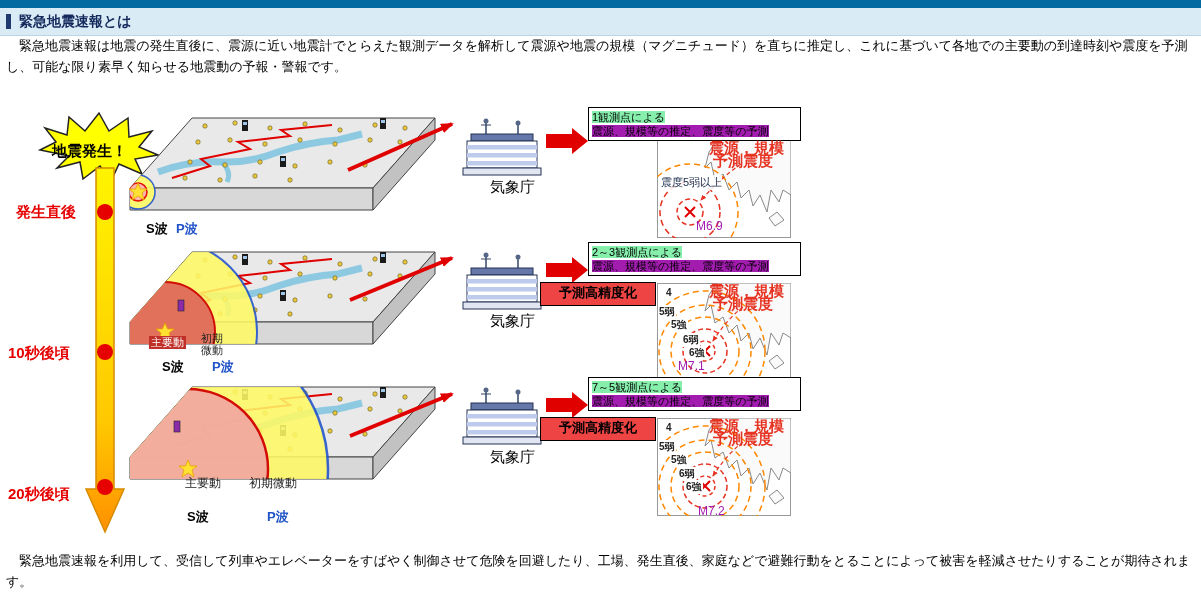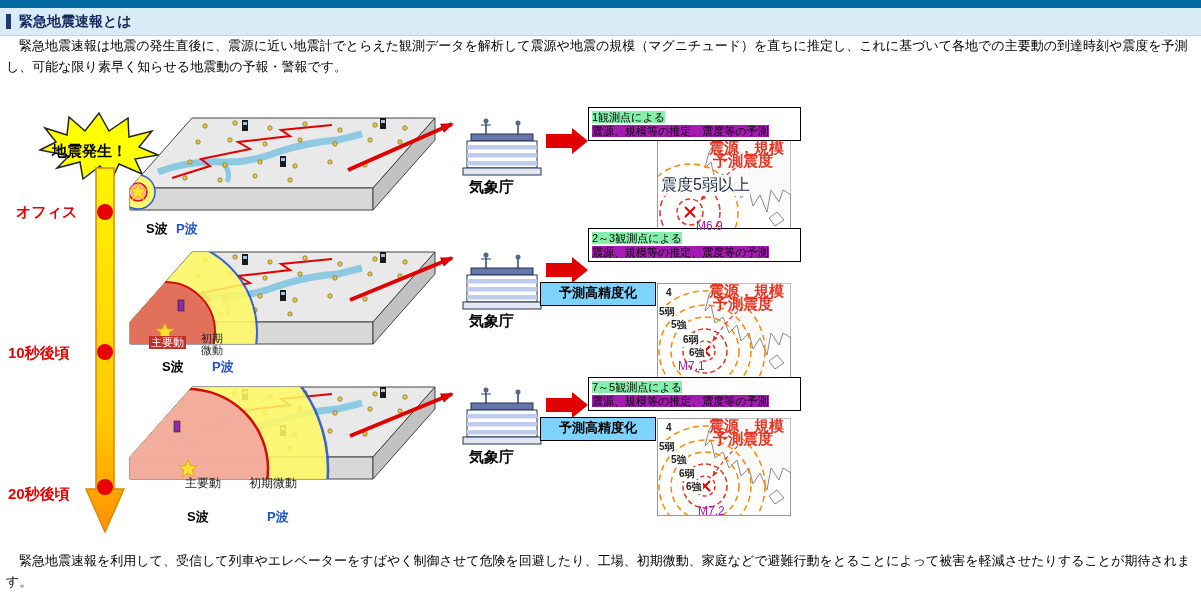--- a/index.html
+++ b/index.html
@@ -14,37 +14,37 @@
   .para{position:absolute;left:6px;width:1191px;font-size:13px;line-height:20.5px;color:#000}
   .intro{top:36px}
   .outro{top:551px}
 
   .diagram{position:absolute;top:104px;left:0;width:1201px;height:447px}
   .shapes{position:absolute;top:0;left:0}
 
   .lbl{position:absolute;white-space:nowrap}
   .burst-label{left:52px;top:38px;width:96px;text-align:left;font-weight:bold;font-size:15px;color:#000}
   .time-label{color:#E60000;font-weight:bold;font-size:15px}
-  .agency-label{font-weight:bold;font-size:15px;color:#000;width:66px;text-align:left}
+  .agency-label{font-weight:normal;font-size:15px;color:#000;width:66px;text-align:right}
   .ws{color:#000000;font-weight:bold;font-size:13px}
   .wp{color:#2053C8;font-weight:bold;font-size:13px}
   .mm2{background:#C03028;color:#fff;font-size:11px;line-height:13px;padding:0 2px}
   .im2{font-size:11px;line-height:12px;width:26px;white-space:normal;color:#222}
   .mm3,.im3{font-size:12px;color:#222}
 
   .info-box{position:absolute;left:588px;width:205px;background:#fff;border:1px solid #000;
             padding:2px 3px;font-size:11px;line-height:14px}
   .info-box .l1{background:#86efac}
   .info-box .l2{background:#a21caf}
 
-  .acc-box{position:absolute;left:540px;width:114px;height:22px;border:1.5px solid #000;background:#7dd3fc;
+  .acc-box{position:absolute;left:540px;width:114px;height:22px;border:1.5px solid #000;background:#ef4444;
            font-size:13px;font-weight:bold;text-align:center;line-height:19px;color:#000}
 
   .map-red{color:#E63322;font-weight:bold;font-size:15px;line-height:12px}
-  .map-note{color:#1A2A4A;font-size:16px;background:rgba(255,255,255,.85)}
+  .map-note{color:#1A2A4A;font-size:11px;background:rgba(255,255,255,.85)}
   .mag{font-size:12px;color:#a21caf}
   .inten{font-size:10px;font-weight:bold;color:#222;background:#fff;padding:0 1px}
 </style>
 </head>
 <body>
 
 <div class="header">
   <span class="accent"></span>
   <span class="page-title">緊急地震速報とは</span>
 </div>
@@ -217,21 +217,21 @@
       <circle cx="48" cy="68" r="34" fill="none" stroke="#FF8800" stroke-width="1.5" stroke-dasharray="6,4"></circle>
       <circle cx="48" cy="68" r="46" fill="none" stroke="#FF8800" stroke-width="1.5" stroke-dasharray="6,4"></circle>
       <circle cx="48" cy="68" r="60" fill="none" stroke="#FF8800" stroke-width="1.5" stroke-dasharray="6,4"></circle>
       <path d="M86,24 Q70,36 56,58" fill="none" stroke="#E63322" stroke-width="1.2" stroke-dasharray="4,3" marker-end="url(#ahs)"></path>
       <path d="M43,63 l10,10 M53,63 l-10,10" stroke="#E00000" stroke-width="2"></path>
     </svg>
   </svg>
 
   <div class="lbl burst-label">地震発生！</div>
 
-  <div class="lbl time-label" style="left:16px;top:99px">オフィス</div>
+  <div class="lbl time-label" style="left:16px;top:99px">発生直後</div>
   <div class="lbl time-label" style="left:8px;top:240px">10秒後頃</div>
   <div class="lbl time-label" style="left:8px;top:381px">20秒後頃</div>
 
   <div class="lbl ws" style="left:146px;top:116px">S波</div>
   <div class="lbl wp" style="left:176px;top:116px">P波</div>
 
   <div class="lbl mm2" style="left:149px;top:232px">主要動</div>
   <div class="lbl im2" style="left:201px;top:228px">初期微動</div>
   <div class="lbl ws" style="left:162px;top:254px">S波</div>
   <div class="lbl wp" style="left:212px;top:254px">P波</div>
@@ -242,21 +242,21 @@
   <div class="lbl wp" style="left:267px;top:404px">P波</div>
 
   <div class="lbl agency-label" style="left:469px;top:74px">気象庁</div>
   <div class="lbl agency-label" style="left:469px;top:208px">気象庁</div>
   <div class="lbl agency-label" style="left:469px;top:344px">気象庁</div>
 
   <div class="info-box" style="top:3px">
     <div><span class="l1">1観測点による</span></div>
     <div><span class="l2">震源、規模等の推定、震度等の予測</span></div>
   </div>
-  <div class="info-box" style="top:124px">
+  <div class="info-box" style="top:138px">
     <div><span class="l1">2～3観測点による</span></div>
     <div><span class="l2">震源、規模等の推定、震度等の予測</span></div>
   </div>
   <div class="info-box" style="top:273px">
     <div><span class="l1">7～5観測点による</span></div>
     <div><span class="l2">震源、規模等の推定、震度等の予測</span></div>
   </div>
 
   <div class="acc-box" style="top:178px">予測高精度化</div>
   <div class="acc-box" style="top:313px">予測高精度化</div>
@@ -279,13 +279,13 @@
   <div class="lbl map-red" style="left:713px;top:329px">予測震度</div>
   <div class="lbl inten" style="left:665px;top:318px">4</div>
   <div class="lbl inten" style="left:658px;top:336px">5弱</div>
   <div class="lbl inten" style="left:670px;top:349px">5強</div>
   <div class="lbl inten" style="left:678px;top:363px">6弱</div>
   <div class="lbl inten" style="left:685px;top:376px">6強</div>
   <div class="lbl mag" style="left:698px;top:400px">M7.2</div>
 
 </div>
 
-<div class="para outro">　緊急地震速報を利用して、受信して列車やエレベーターをすばやく制御させて危険を回避したり、工場、初期微動、家庭などで避難行動をとることによって被害を軽減させたりすることが期待されます。</div>
+<div class="para outro">　緊急地震速報を利用して、受信して列車やエレベーターをすばやく制御させて危険を回避したり、工場、発生直後、家庭などで避難行動をとることによって被害を軽減させたりすることが期待されます。</div>
 
 </body></html>

